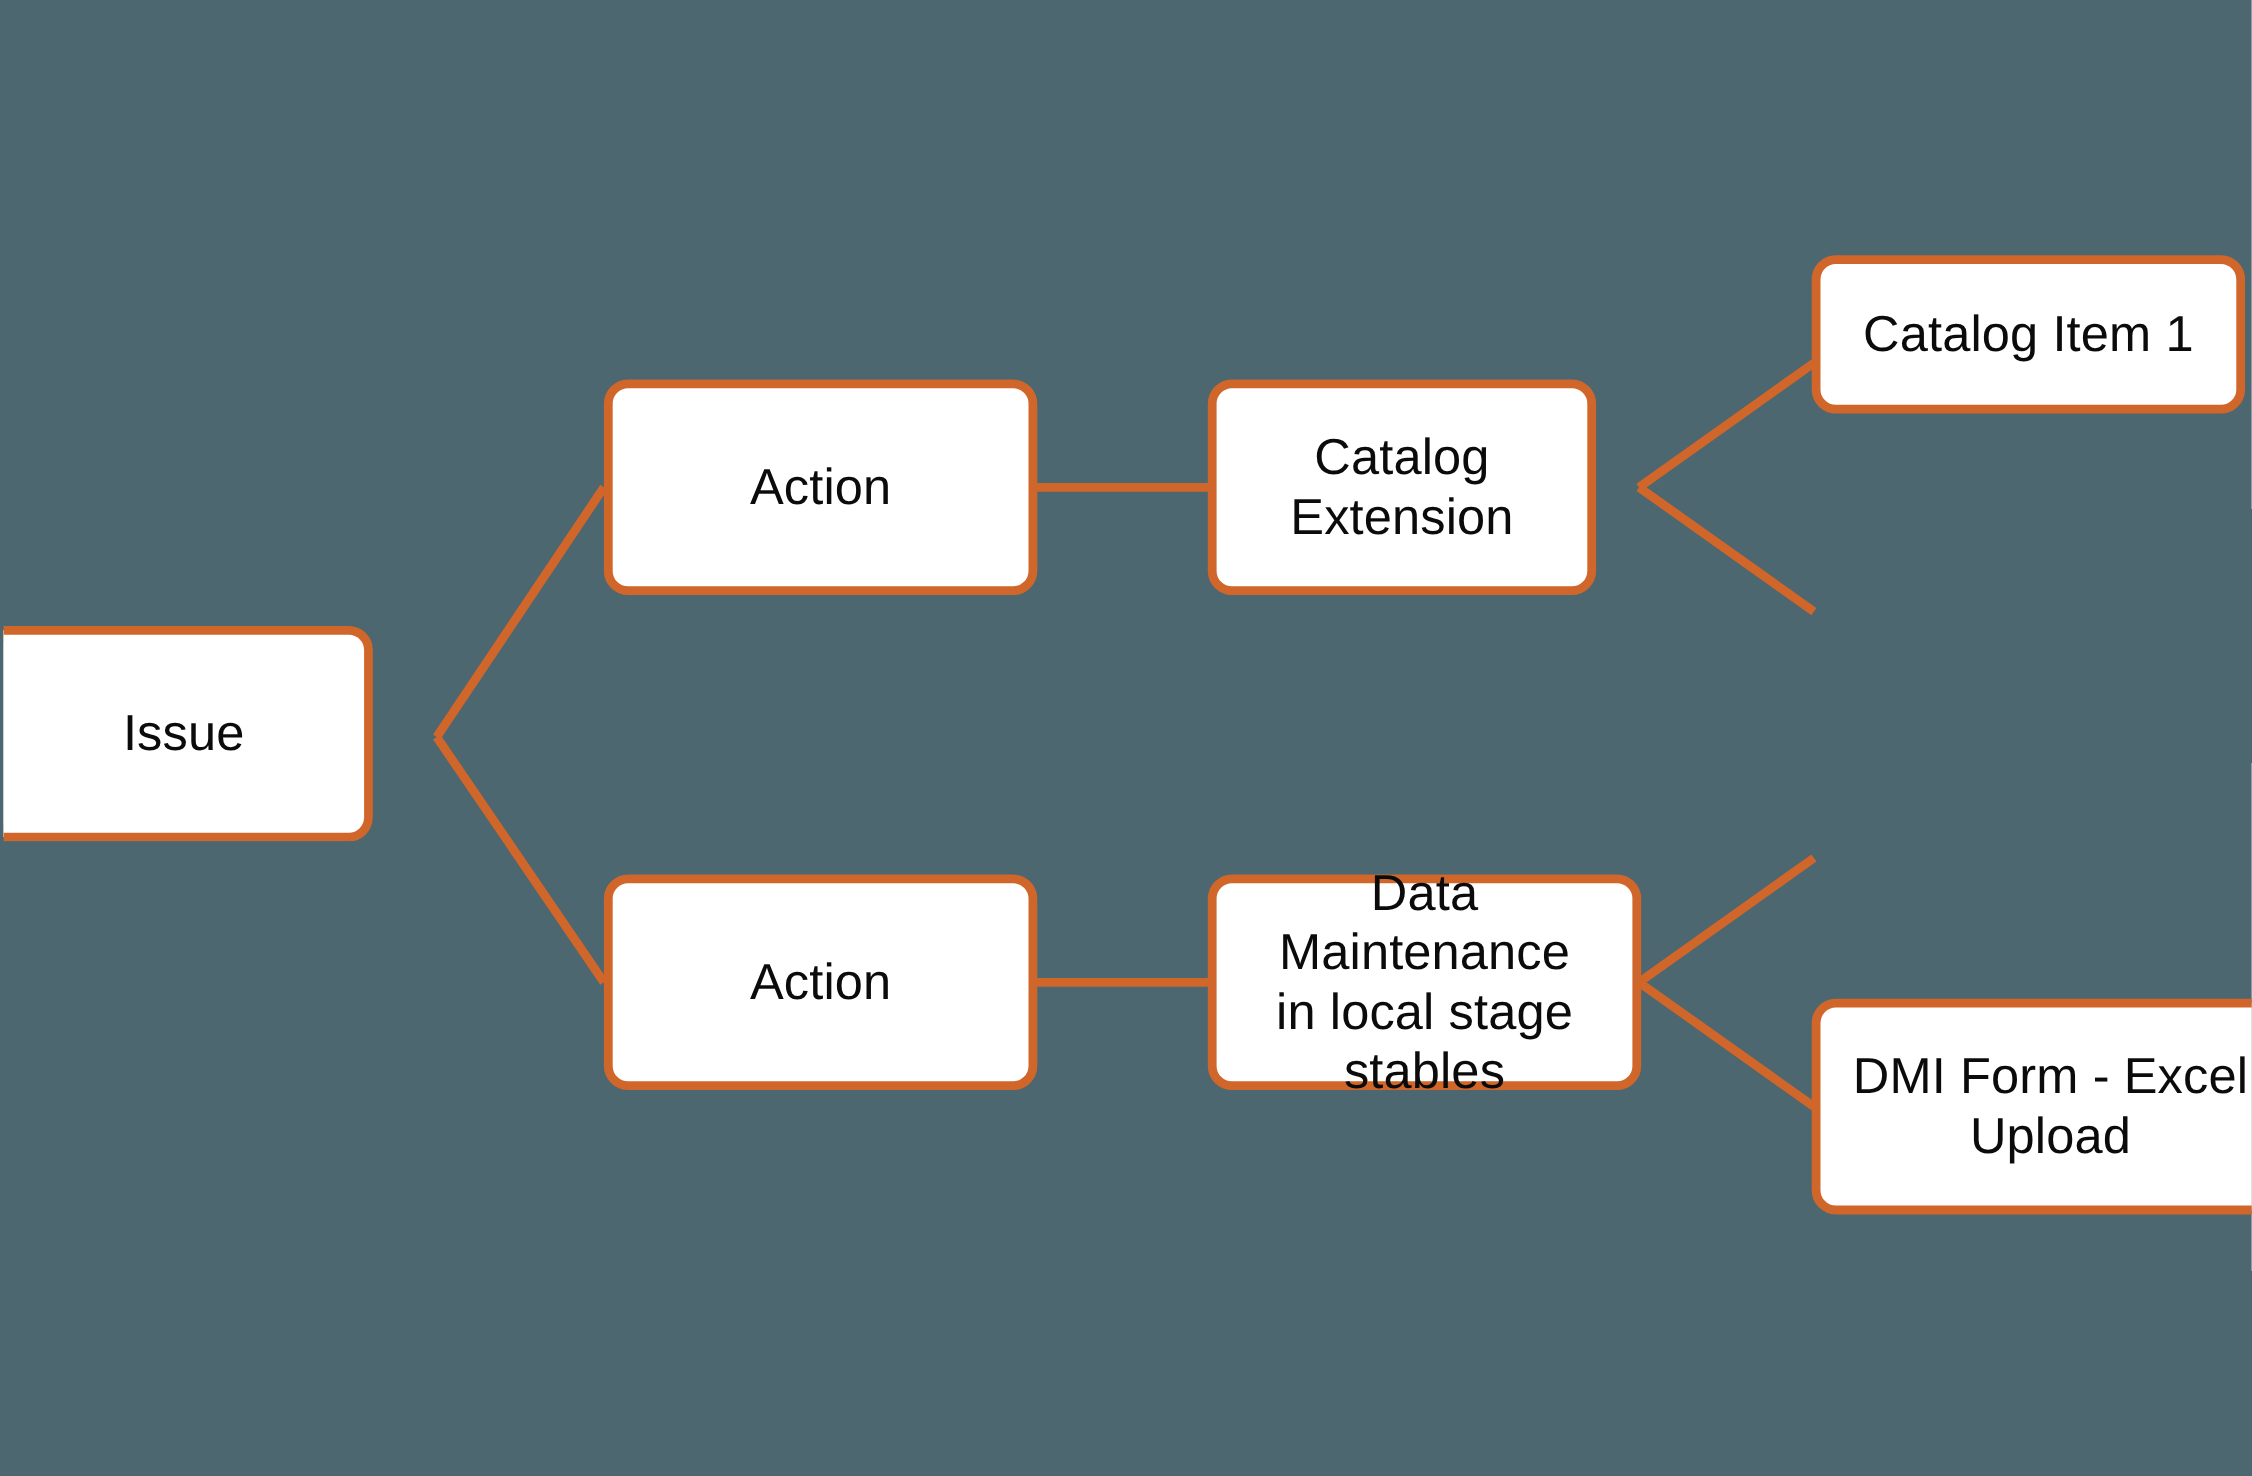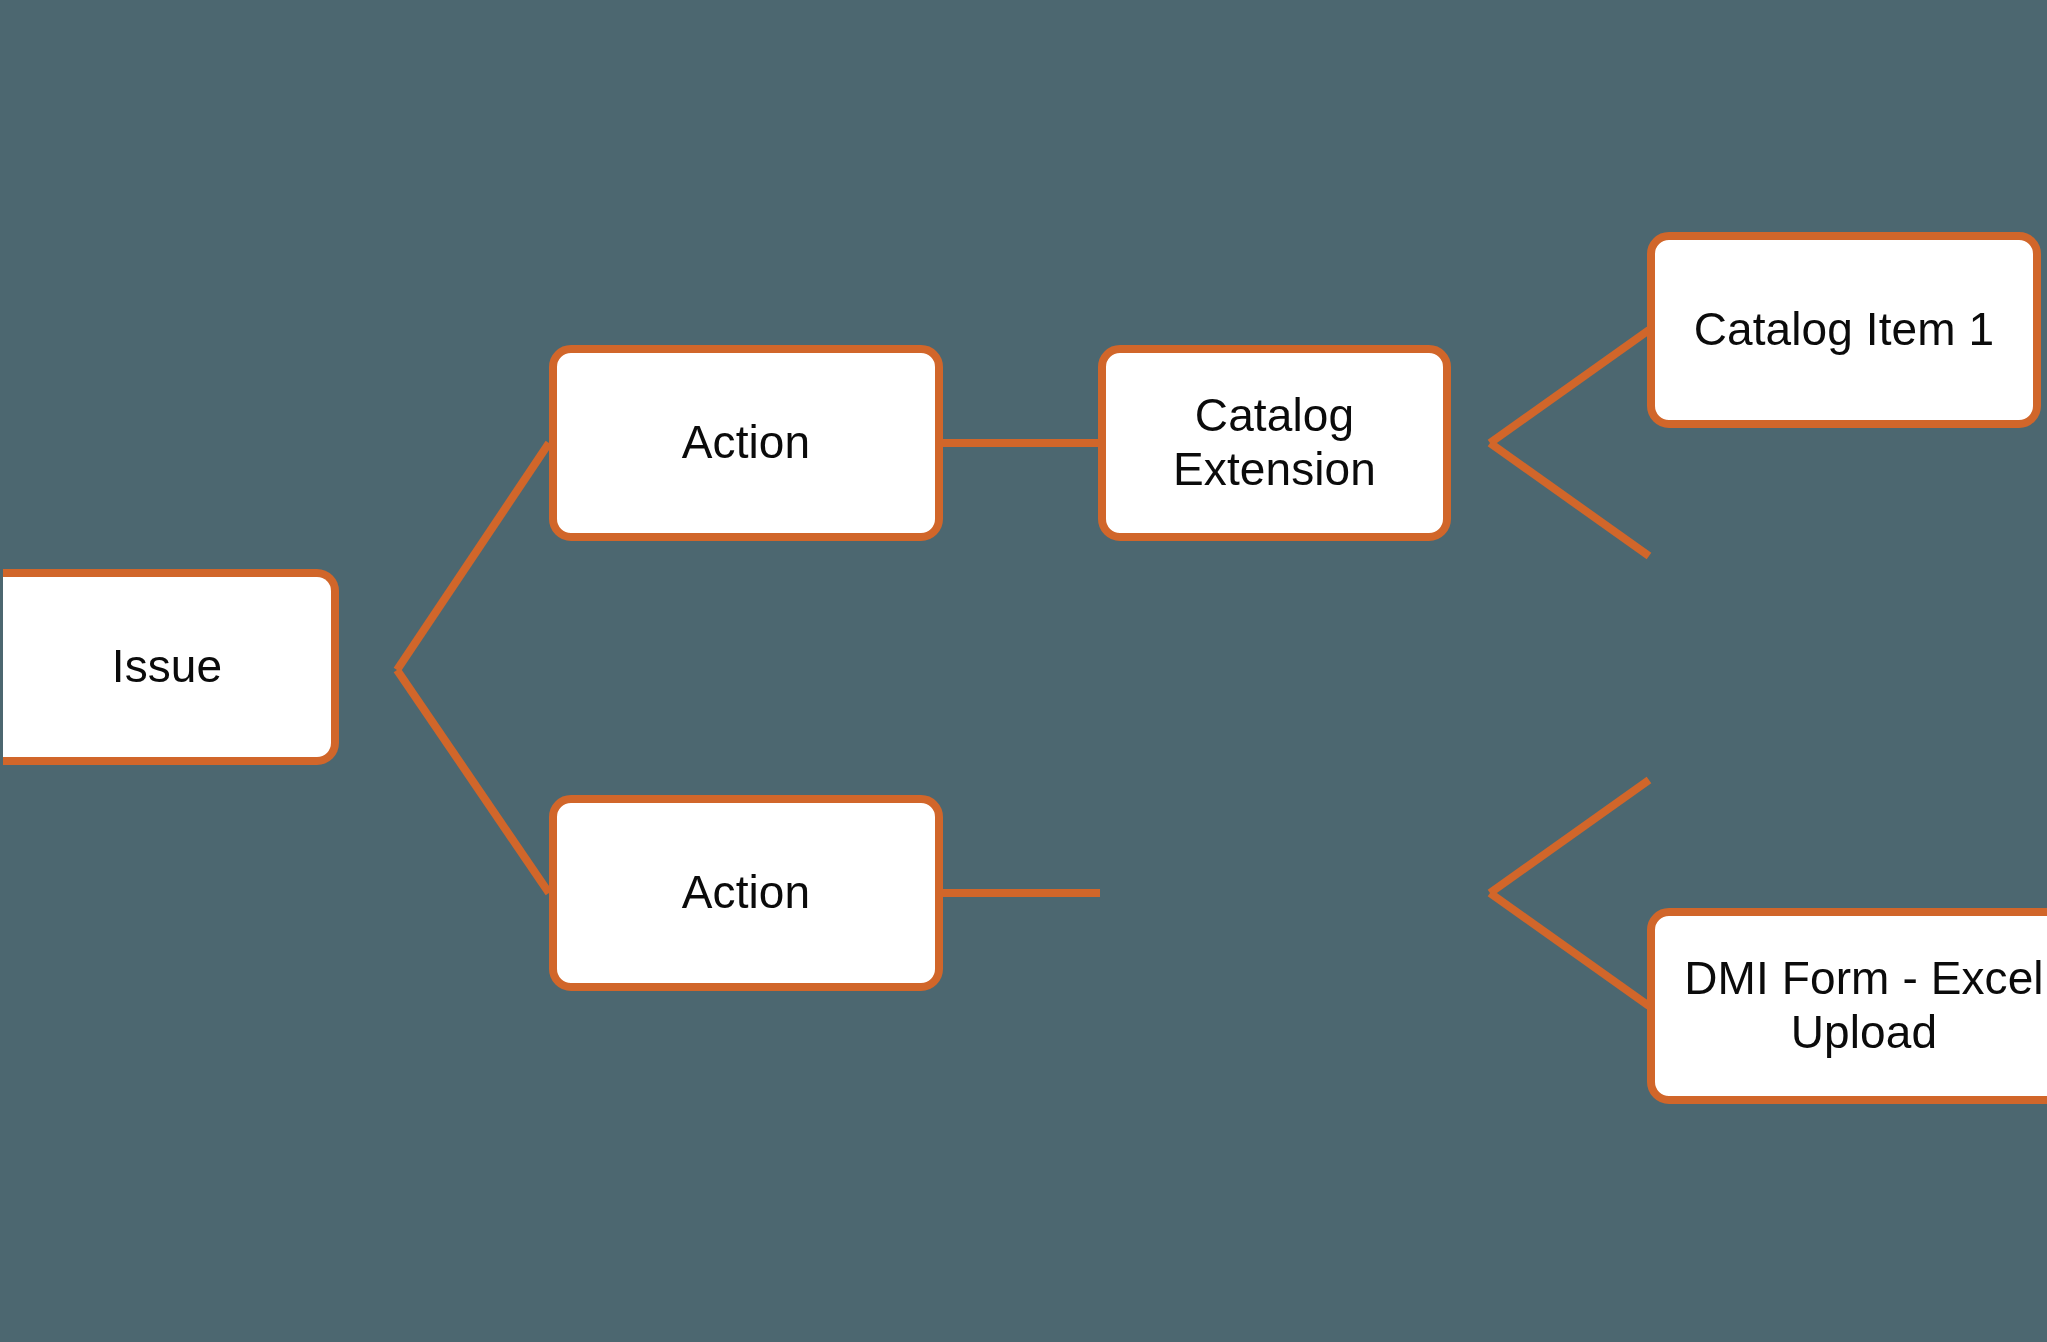--- a/index.html
+++ b/index.html
@@ -54,21 +54,21 @@
     padding: 0 14px;
   }
 
   
   #node-issue            { left: 3px;    top: 569px; width: 336px; height: 196px;
                            border-left: none; border-top-left-radius: 0; border-bottom-left-radius: 0; justify-content: center; }
   #node-action-1         { left: 549px;  top: 345px; width: 394px; height: 196px; }
   #node-action-2         { left: 549px;  top: 795px; width: 394px; height: 196px; }
   #node-catalog-ext      { left: 1098px; top: 345px; width: 353px; height: 196px; }
   #node-data-maintenance { left: 1098px; top: 795px; width: 394px; height: 196px; }
-  #node-catalog-item-1   { left: 1647px; top: 232px; width: 394px; height: 196px; }
+  #node-catalog-item-1   { left: 1647px; top: 232px; width: 394px; height: 144px; }
   #node-catalog-item-2   { left: 1647px; top: 458px; width: 394px; height: 196px; }
   #node-dmi-data-entry   { left: 1647px; top: 682px; width: 394px; height: 196px; }
   #node-dmi-excel-upload { left: 1647px; top: 908px; width: 434px; height: 196px; }
 </style>
 </head>
 <body>
 
 <div id="canvas">
 
   <svg id="edge-layer" viewBox="0 0 2047 1342" width="2047" height="1342" xmlns="http://www.w3.org/2000/svg">
@@ -101,20 +101,25 @@
   </div>
 
   <div class="node" id="node-action-2">
     <span class="node-label">Action</span>
   </div>
 
   <div class="node" id="node-catalog-ext">
     <span class="node-label">Catalog Extension</span>
   </div>
 
+  <div class="node" id="node-data-maintenance">
+    <span class="node-label">Data Maintenance
+in local stage
+stables</span>
+  </div>
 
   <div class="node" id="node-catalog-item-1">
     <span class="node-label">Catalog Item 1</span>
   </div>
 
 
 
   <div class="node" id="node-dmi-excel-upload">
     <span class="node-label">DMI Form - Excel
 Upload</span>

